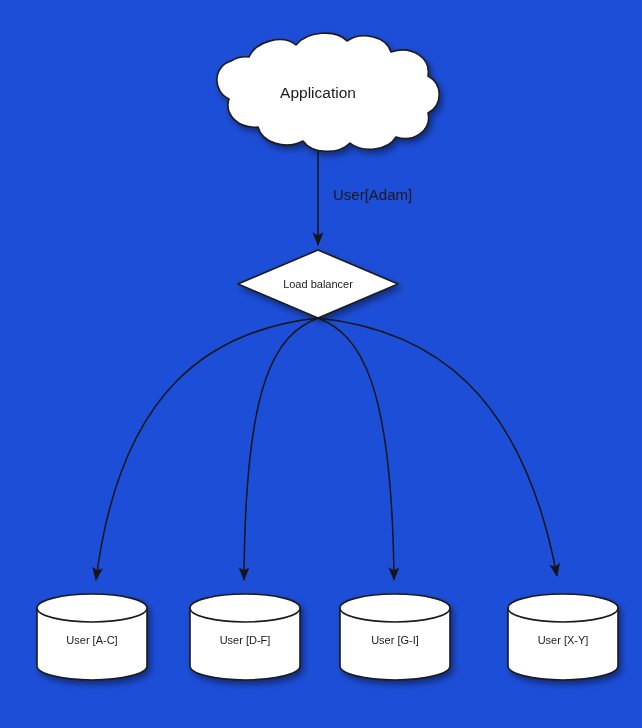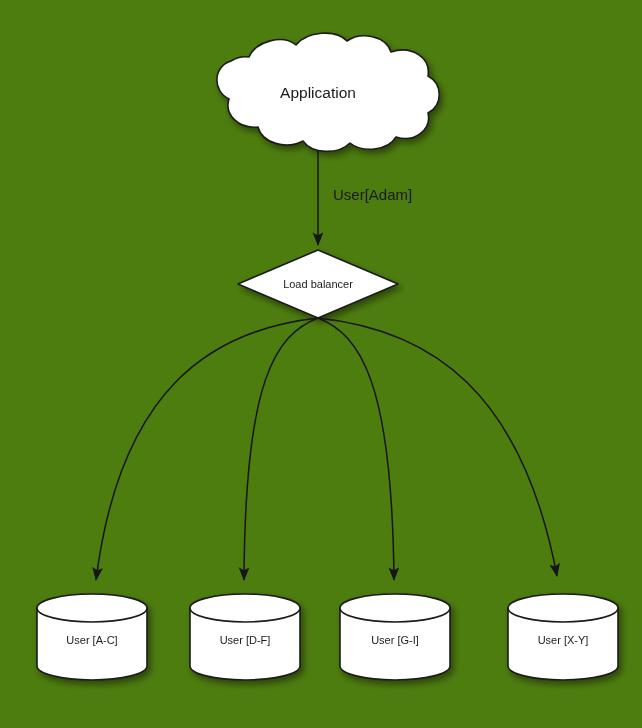--- a/index.html
+++ b/index.html
@@ -4,21 +4,21 @@
 <style>
   html, body {
     margin: 0;
     padding: 0;
     background: #ffffff;
   }
   #stage {
     position: relative;
     width: 642px;
     height: 728px;
-    background: #4d7c0f;
+    background: #1d4ed8;
     overflow: hidden;
     font-family: "Liberation Sans", sans-serif;
   }
   #diagram-svg {
     position: absolute;
     left: 0;
     top: 0;
     width: 642px;
     height: 728px;
   }

